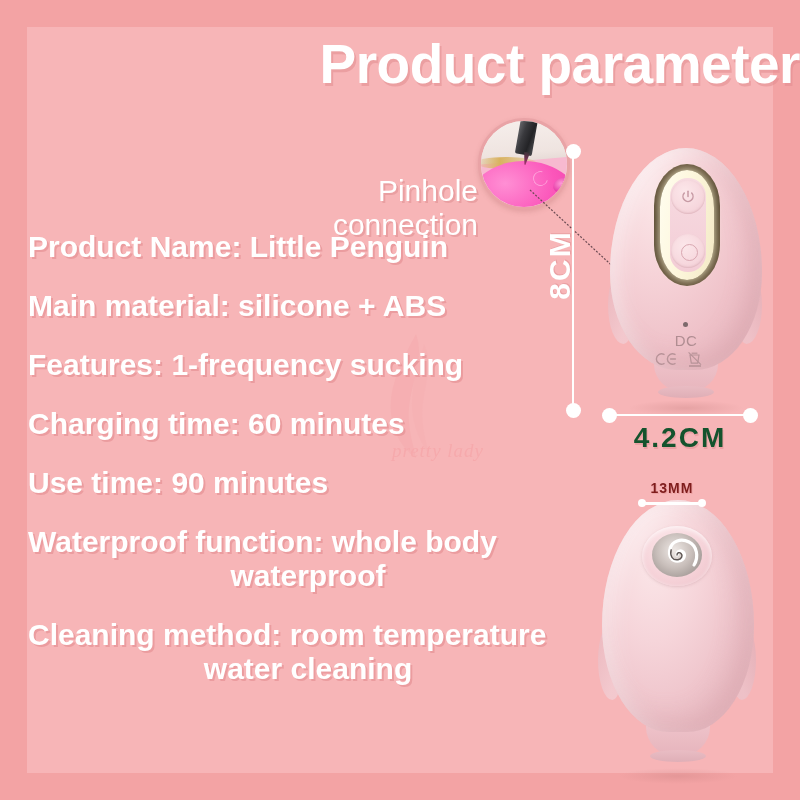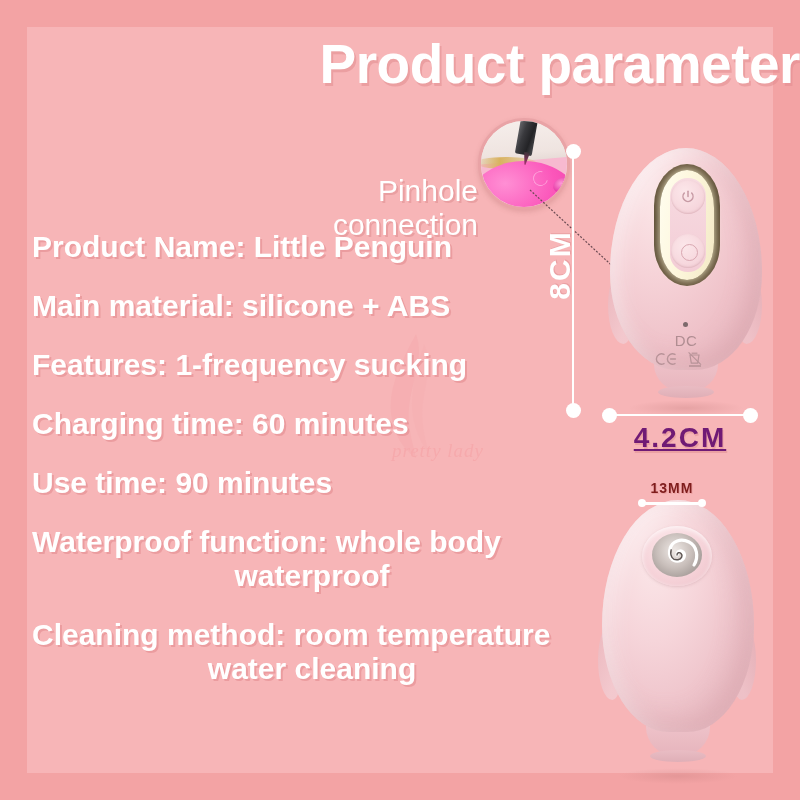--- a/index.html
+++ b/index.html
@@ -61,24 +61,23 @@
     font-weight: bold;
     color: #ffffff;
     letter-spacing: -0.5px;
     text-shadow: 2px 3px 0 rgba(226,140,143,.55);
     white-space: nowrap;
   }
 
   
   #specs {
     position: absolute;
-    left: 16px;
+    left: 28px;
     top: 232px;
     width: 560px;
-    padding-left: 16px;
   }
   .spec-line {
     font-size: 30px;
     font-weight: bold;
     color: #ffffff;
     text-shadow: 2px 2px 0 rgba(226,140,143,.6);
     line-height: 1.0;
     margin-bottom: 29px;
     white-space: nowrap;
   }
@@ -227,24 +226,23 @@
   #dim-42-dot-l { left: 602px; top: 408px; width: 15px; height: 15px; }
   #dim-42-dot-r { left: 743px; top: 408px; width: 15px; height: 15px; }
   #dim-42-text {
     position: absolute;
     left: 595px;
     top: 422px;
     width: 170px;
     text-align: center;
     font-size: 28px;
     font-weight: bold;
-    color: #701a75;
+    color: #14532d;
     letter-spacing: 2px;
     text-shadow: 1px 2px 0 rgba(222,140,143,.5);
-    text-decoration: underline;
   }
   #dim-13mm-line { left: 642px; top: 502px; width: 60px; height: 3px; }
   #dim-13mm-dot-l { left: 638px; top: 499px; width: 8px; height: 8px; }
   #dim-13mm-dot-r { left: 698px; top: 499px; width: 8px; height: 8px; }
   #dim-13mm-text {
     position: absolute;
     left: 622px;
     top: 480px;
     width: 100px;
     text-align: center;

